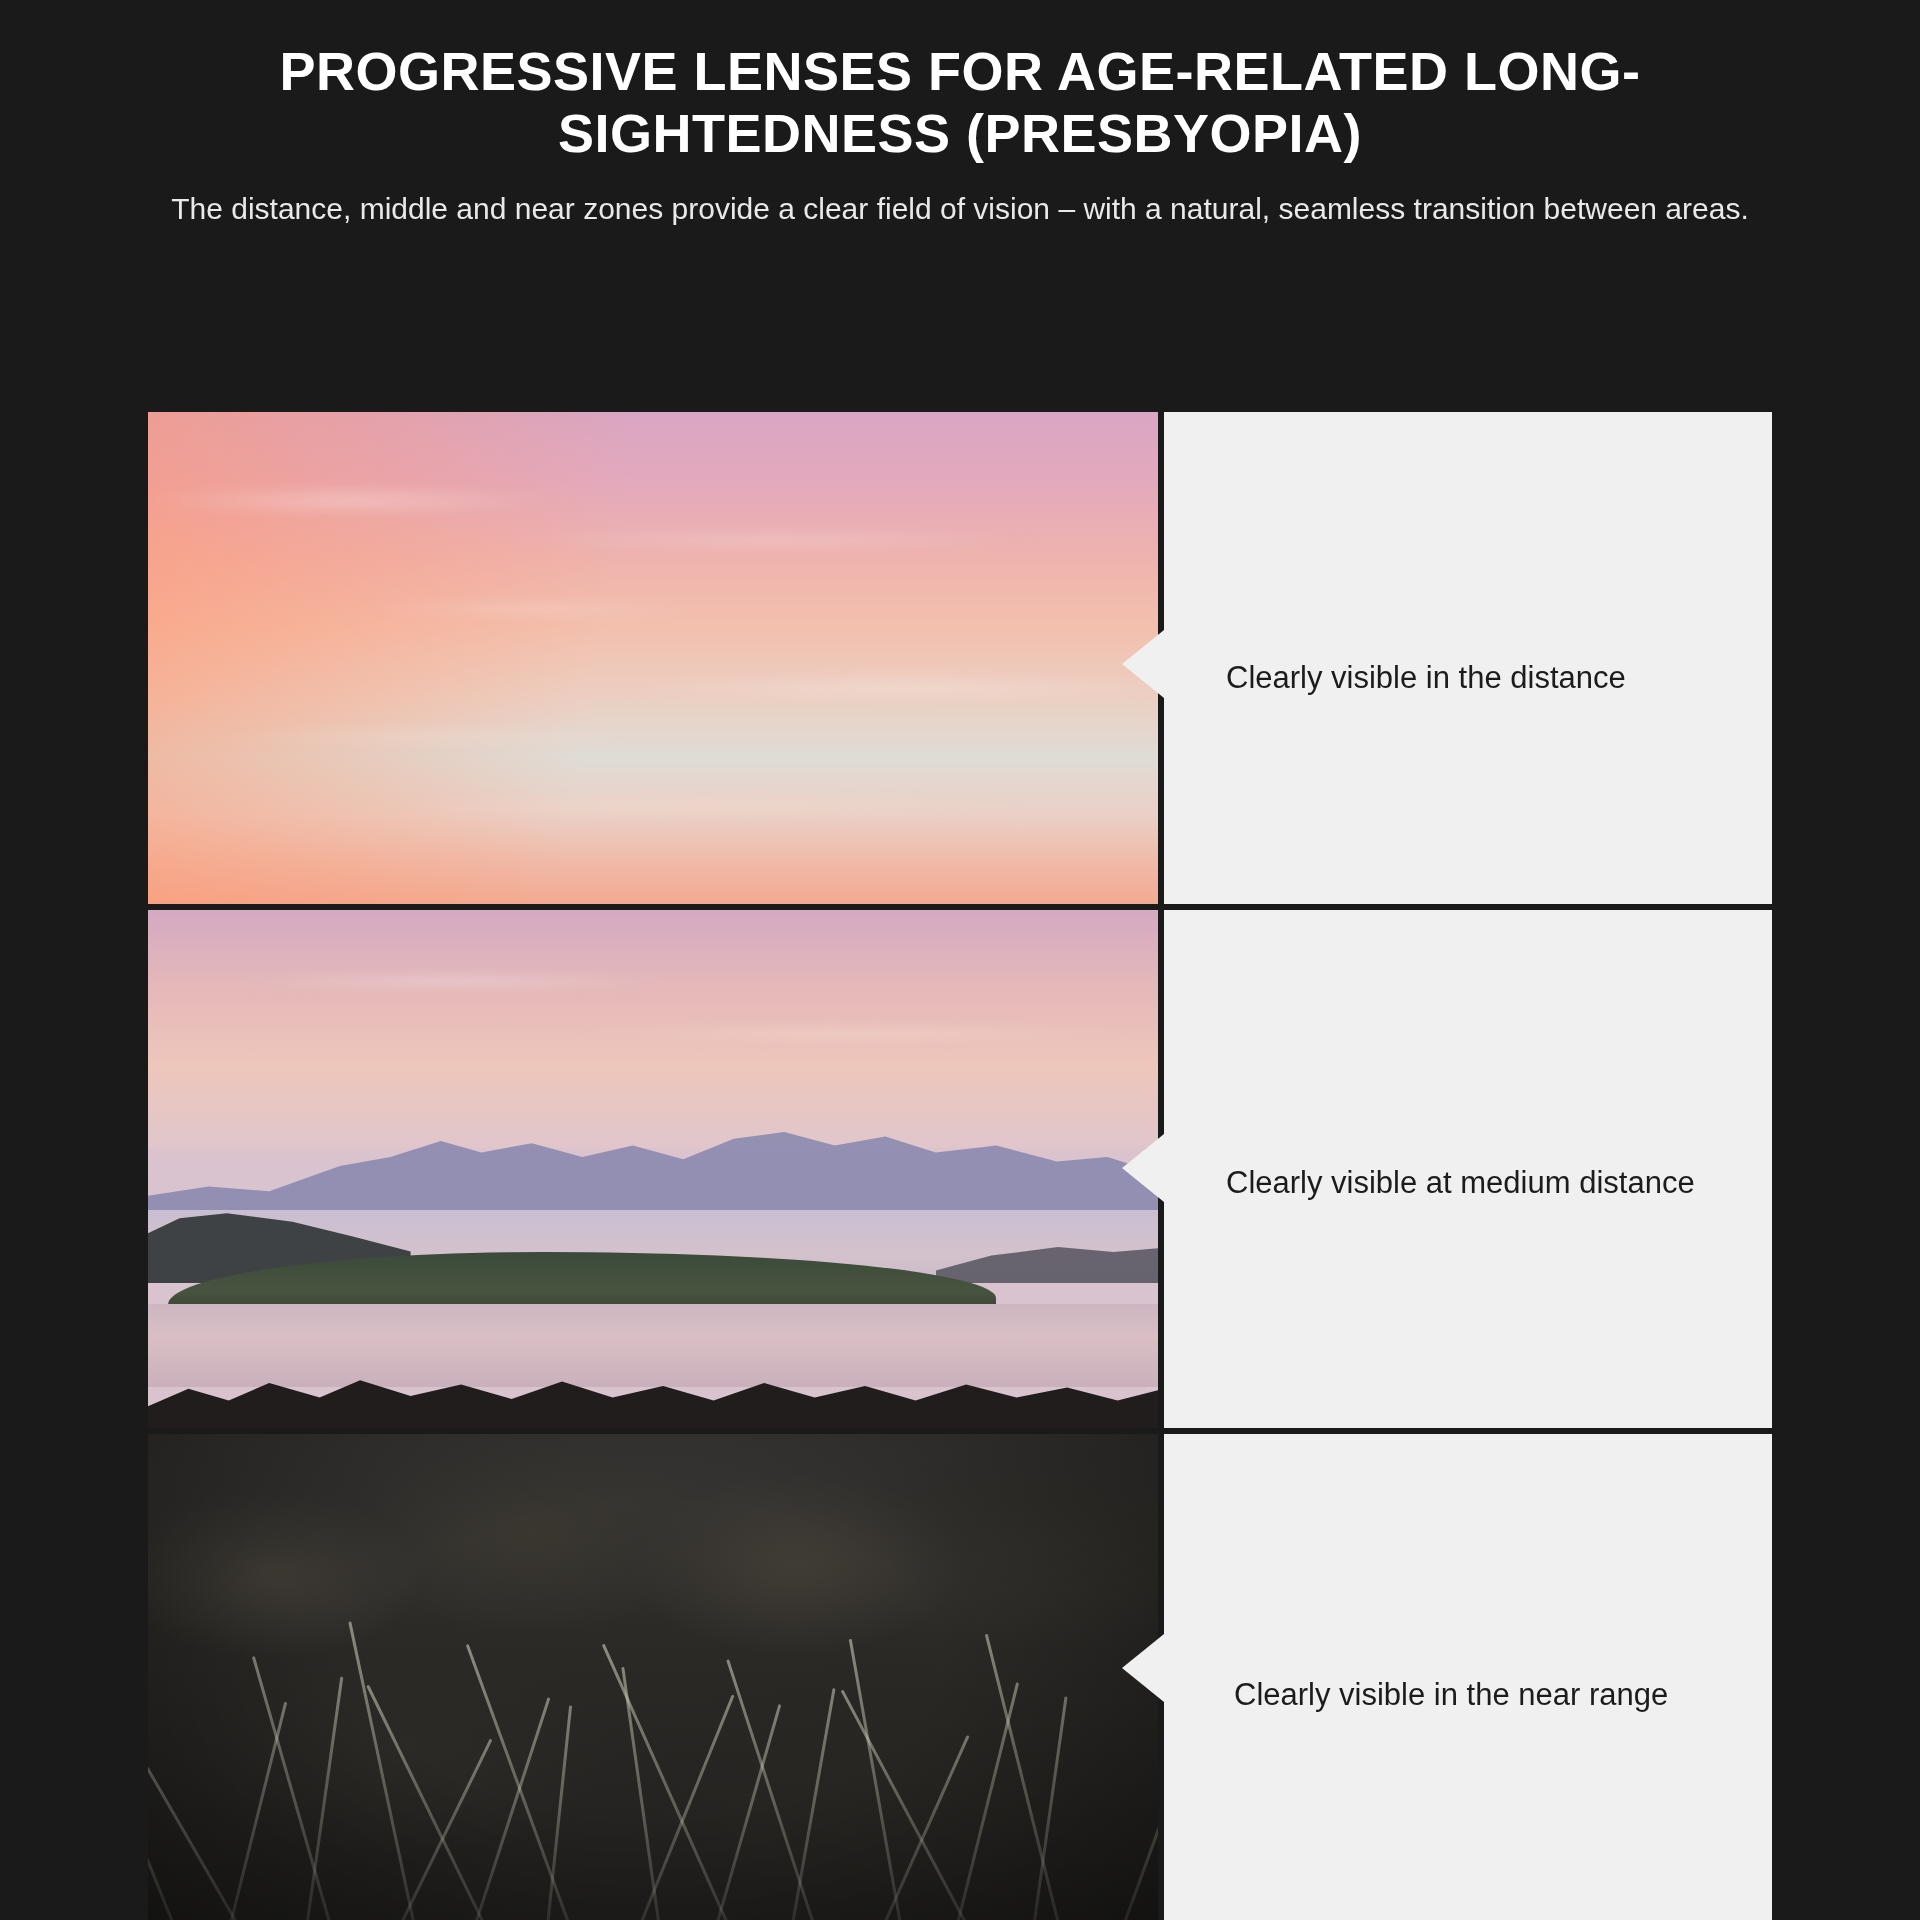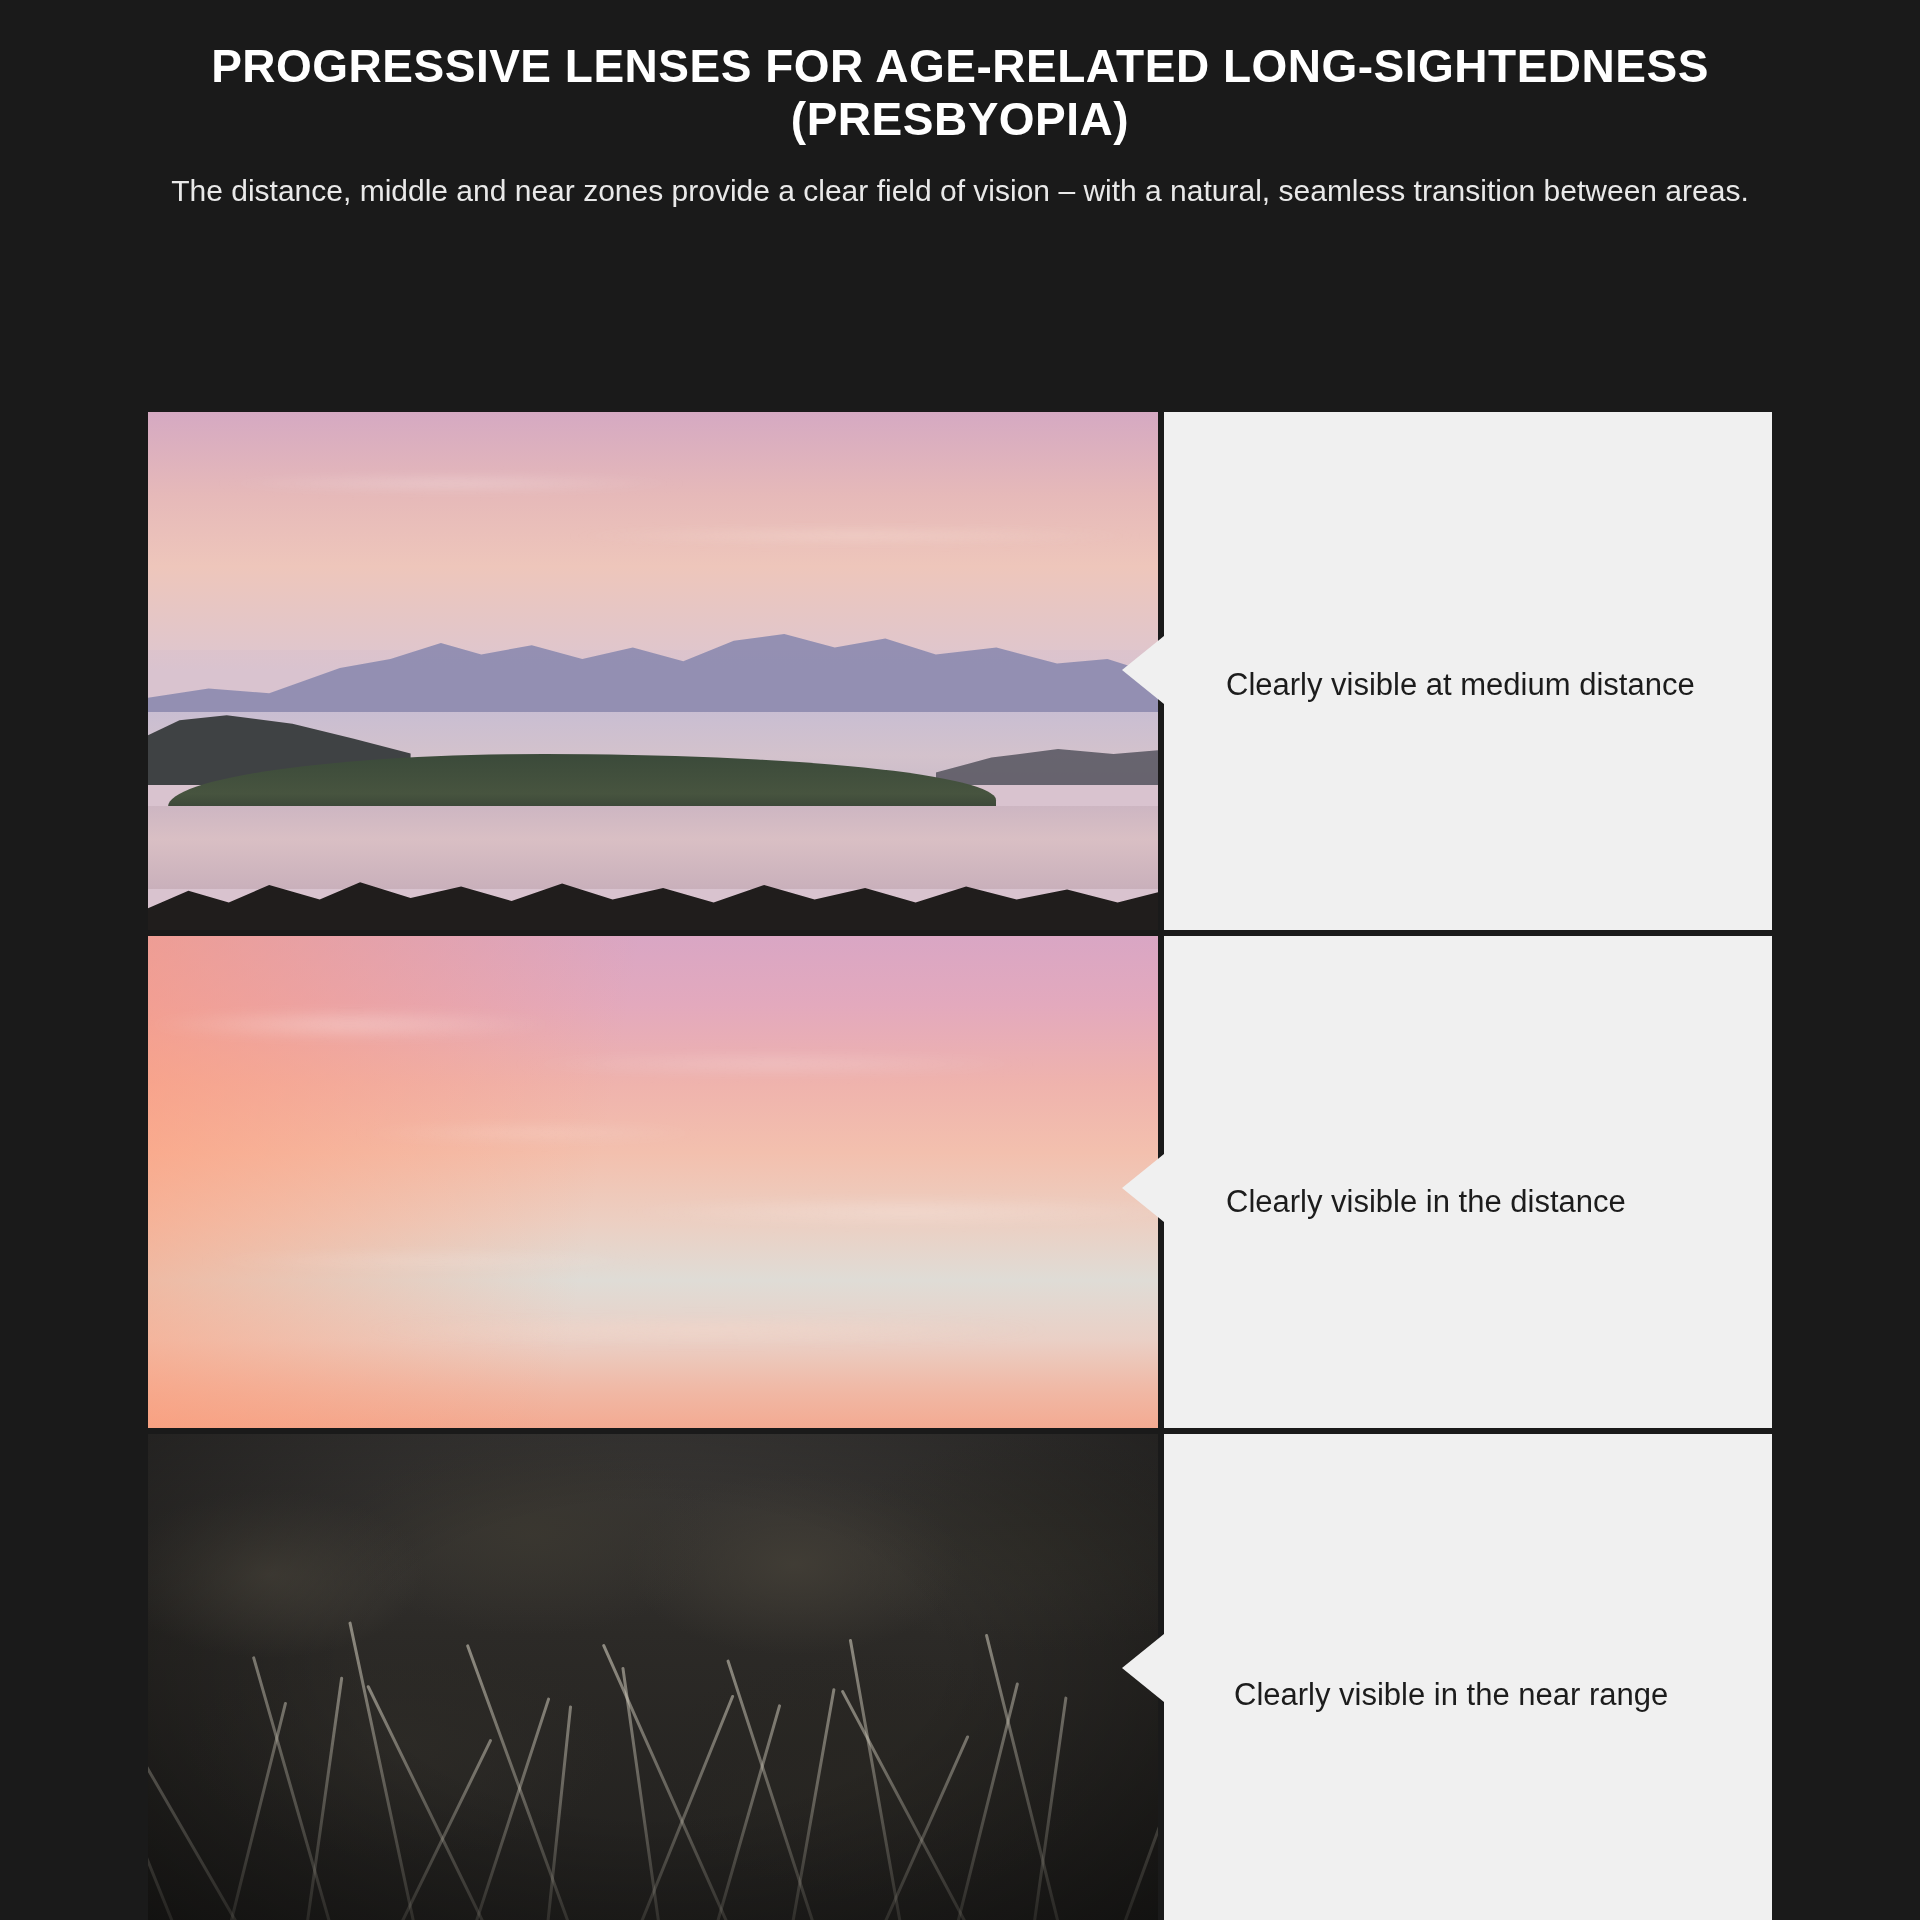--- a/index.html
+++ b/index.html
@@ -21,21 +21,21 @@
     background: #1a1a1a;
   }
 
   
   .header {
     padding: 40px 90px 0 90px;
     text-align: center;
   }
   .title {
     color: #ffffff;
-    font-size: 46px;
+    font-size: 54px;
     font-weight: bold;
     letter-spacing: 0.5px;
     line-height: 1.15;
     margin: 0 auto;
     max-width: 1500px;
     text-transform: uppercase;
   }
   .subtitle {
     color: #e9e9e9;
     font-size: 30px;
@@ -227,46 +227,46 @@
 
 <div class="page">
 
   <div class="header">
     <h1 class="title">Progressive lenses for age-related long-sightedness (presbyopia)</h1>
     <p class="subtitle">The distance, middle and near zones provide a clear field of vision – with a natural, seamless transition between areas.</p>
   </div>
 
   <div class="rows">
 
+    <div class="row row-distance">
+      <div class="photo">
+        <div class="sky1"></div>
+      </div>
+      <div class="callout">
+        <span class="arrow"></span>
+        <span class="callout-text">Clearly visible in the distance</span>
+      </div>
+    </div>
+
     <div class="row row-medium">
       <div class="photo">
         <div class="scene2">
           <div class="s2-sky"></div>
           <div class="s2-mountains"></div>
           <div class="s2-water"></div>
           <div class="s2-headland-left"></div>
           <div class="s2-headland-right"></div>
           <div class="s2-island"></div>
           <div class="s2-lake"></div>
           <div class="s2-trees"></div>
         </div>
       </div>
       <div class="callout">
         <span class="arrow"></span>
         <span class="callout-text">Clearly visible at medium distance</span>
-      </div>
-    </div>
-
-    <div class="row row-distance">
-      <div class="photo">
-        <div class="sky1"></div>
-      </div>
-      <div class="callout">
-        <span class="arrow"></span>
-        <span class="callout-text">Clearly visible in the distance</span>
       </div>
     </div>
 
     <div class="row row-near">
       <div class="photo">
         <div class="scene3">
           <div class="s3-bushes"></div>
           <div class="s3-grass" id="grass">
               <div class="blade" style="left: 4%; height: 66%; transform: rotate(-22deg); opacity: 0.68;"></div>
               <div class="blade" style="left: 7%; height: 54%; transform: rotate(14deg); opacity: 0.62;"></div>

